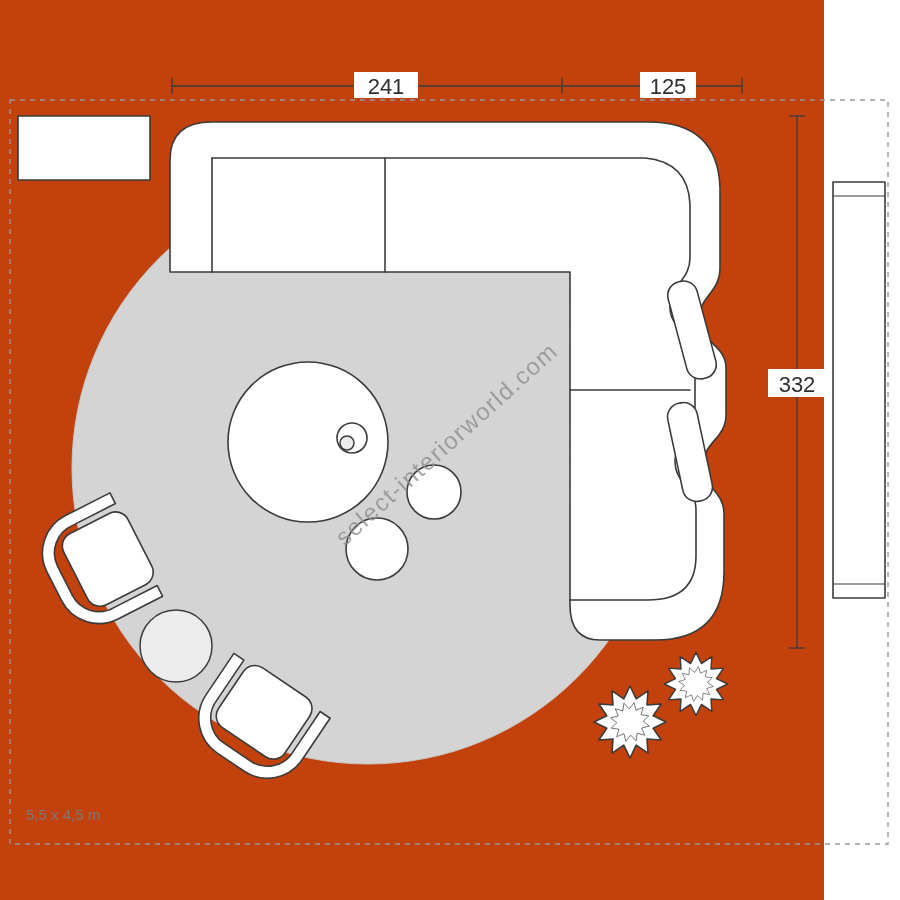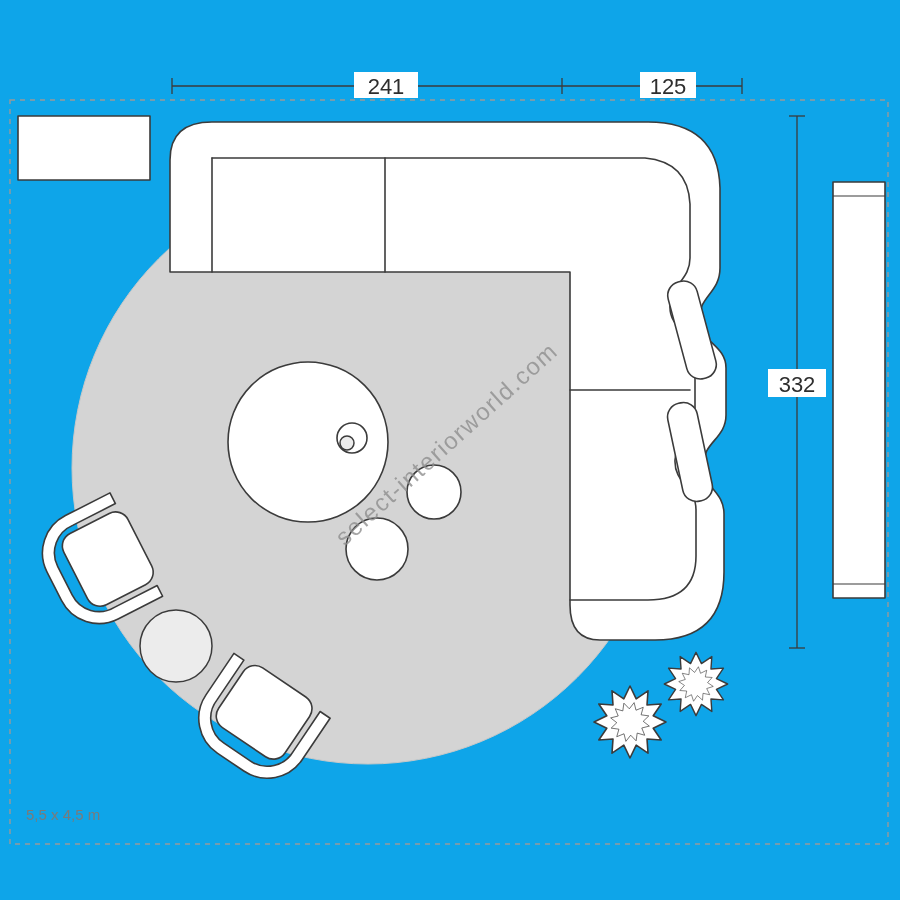--- a/index.html
+++ b/index.html
@@ -1,16 +1,16 @@
 <!DOCTYPE html>
 <html><head>
 <meta charset="utf-8">
 <style>
   html,body{margin:0;padding:0;background:#fff;}
-  .stage{width:900px;height:900px;position:relative;background:#0ea5e9;font-family:"Liberation Sans",sans-serif;}
+  .stage{width:824px;height:900px;position:relative;background:#c2410c;font-family:"Liberation Sans",sans-serif;}
   .ln{stroke:#3b3b3b;stroke-width:1.6;fill:none;stroke-linecap:round;stroke-linejoin:round;}
   .thin{stroke:#3b3b3b;stroke-width:1.2;fill:none;}
   .fw{fill:#ffffff;stroke:#3b3b3b;stroke-width:1.6;stroke-linejoin:round;}
   .fg{fill:#ececec;stroke:#3b3b3b;stroke-width:1.5;}
   .dash{fill:none;stroke:#999999;stroke-width:1.4;stroke-dasharray:5 5;}
   .dim{stroke:#3b3b3b;stroke-width:1.3;fill:none;}
   .dimtxt{font-family:"Liberation Sans",sans-serif;font-size:22px;fill:#2e2e2e;}
   .small{font-family:"Liberation Sans",sans-serif;font-size:15px;fill:#7a7a7a;}
   .wm{font-family:"Liberation Sans",sans-serif;font-size:24px;fill:#8f8f8f;opacity:.8;letter-spacing:1.5px;}
   .mask{fill:#ffffff;}

